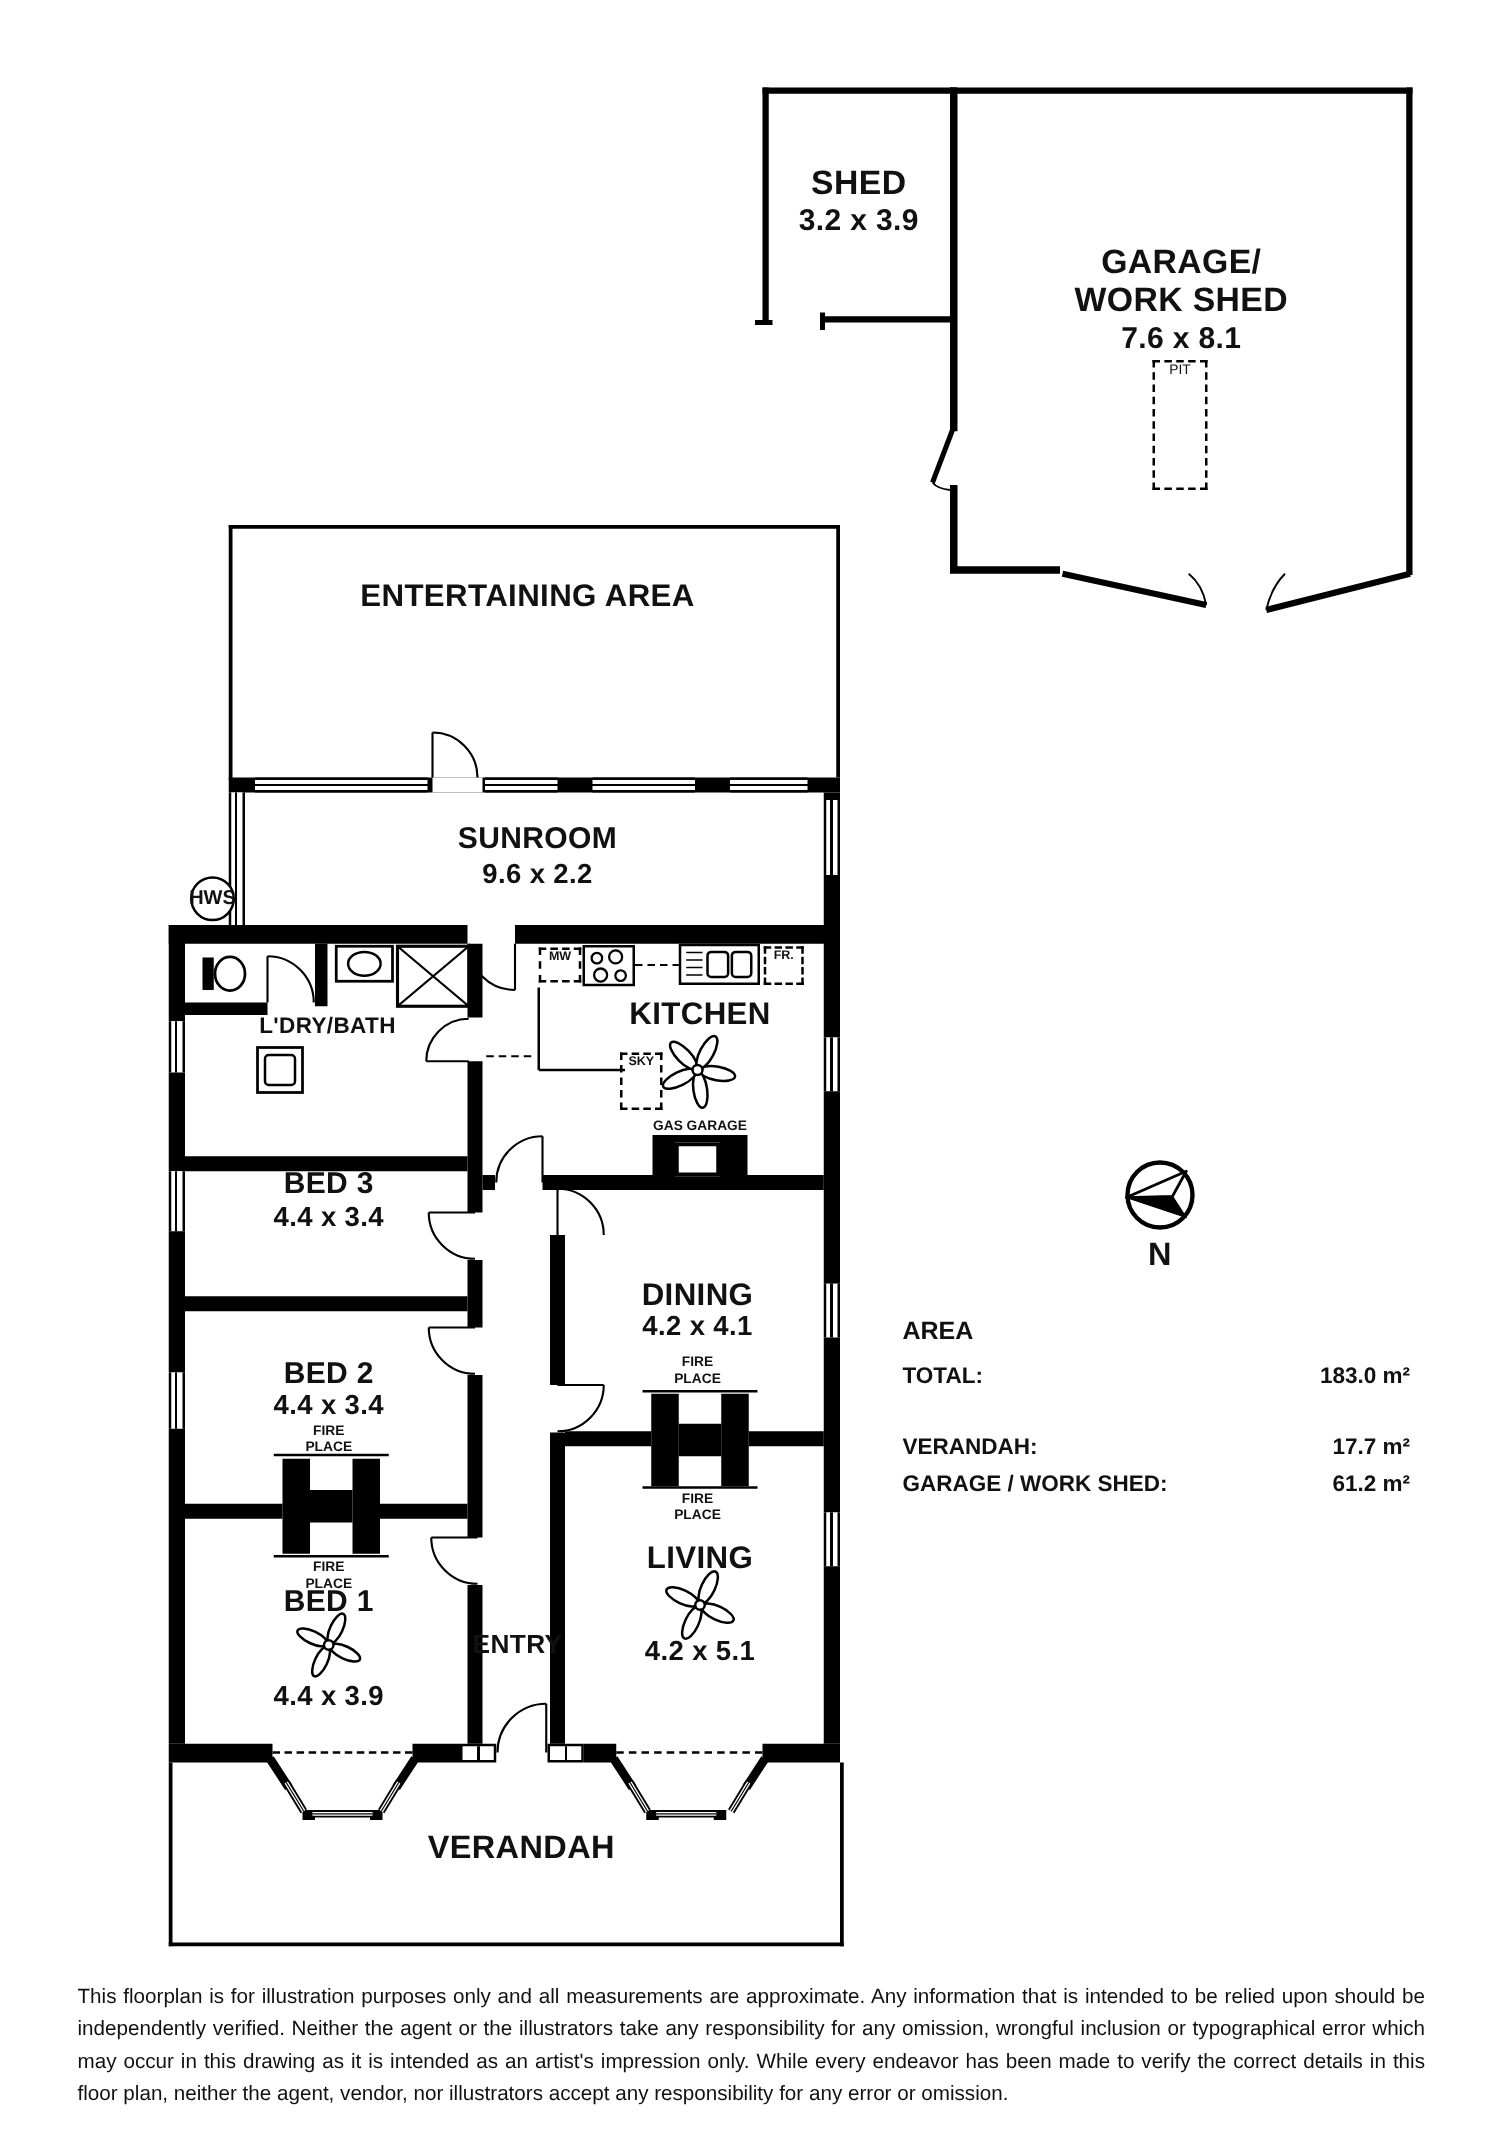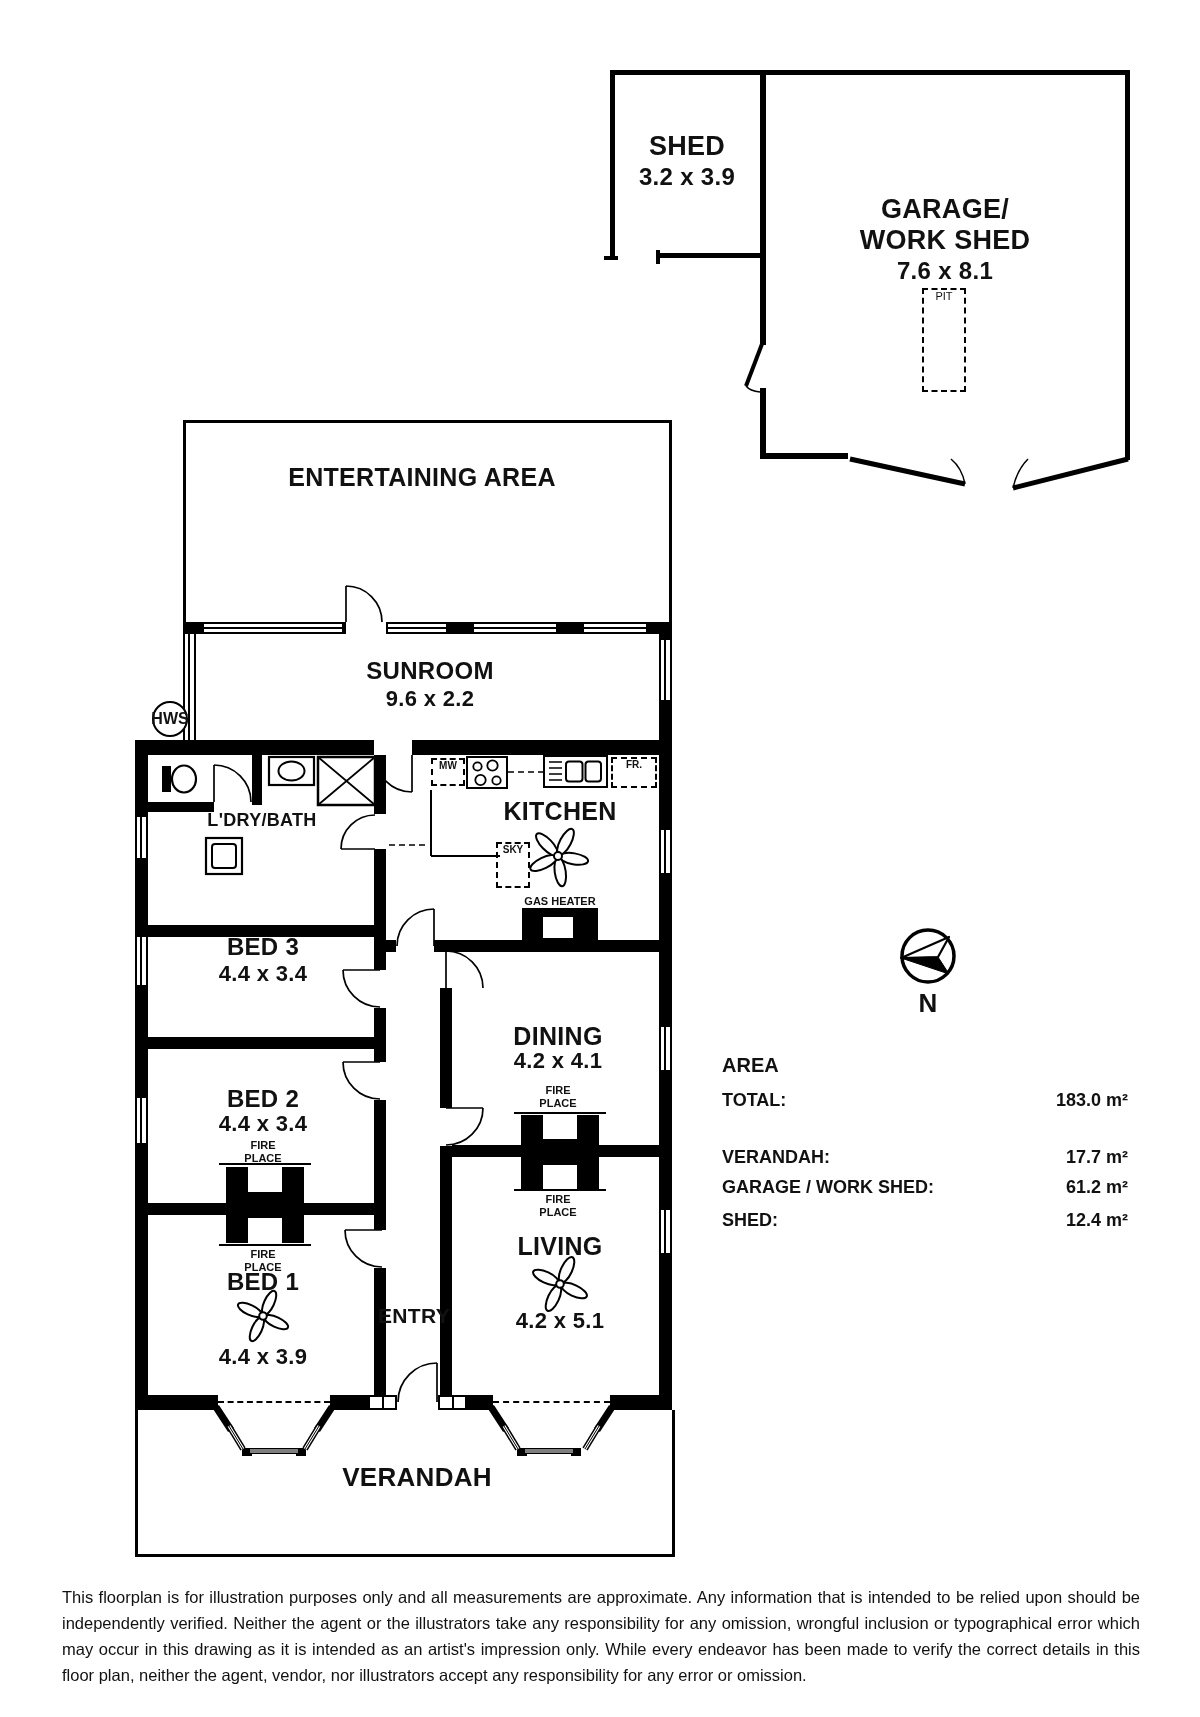--- a/index.html
+++ b/index.html
@@ -126,21 +126,21 @@
     <div class="blk" style="left:577px;top:1115px;width:22px;height:74px"></div>
     <div class="blk" style="left:543px;top:1139px;width:34px;height:26px"></div>
   </div>
 
   <div class="dash sm" style="left:922px;top:288px;width:44px;height:104px">
       <span>PIT</span>
     </div>
   <div class="dash sm" style="left:431px;top:758px;width:34px;height:28px;font-size:10px;font-weight:700">
       <span>MW</span>
     </div>
-  <div class="dash sm" style="left:611px;top:757px;width:46px;height:31px;font-size:10px;font-weight:700">
+  <div class="dash sm" style="left:611px;top:757px;width:32px;height:31px;font-size:10px;font-weight:700">
       <span>FR.</span>
     </div>
   <div class="dash sm" style="left:496px;top:842px;width:34px;height:46px;font-size:10px;font-weight:700">
       <span>SKY</span>
     </div>
 
   <div class="circle" style="left:152px;top:701px;width:36px;height:36px;font-size:16px;border-width:2.5px">
     <span>HWS</span>
   </div>
 
@@ -308,21 +308,21 @@
   <div class="lbl" style="left:945px;top:194px;font-size:27px">GARAGE/</div>
   <div class="lbl" style="left:945px;top:225px;font-size:27px">WORK SHED</div>
   <div class="lbl" style="left:945px;top:257px;font-size:24px">7.6 x 8.1</div>
 
   <div class="lbl" style="left:422px;top:463px;font-size:25px">ENTERTAINING AREA</div>
   <div class="lbl" style="left:430px;top:657px;font-size:24px">SUNROOM</div>
   <div class="lbl" style="left:430px;top:686px;font-size:22px">9.6 x 2.2</div>
 
   <div class="lbl" style="left:262px;top:810px;font-size:18px">L'DRY/BATH</div>
   <div class="lbl" style="left:560px;top:797px;font-size:25px">KITCHEN</div>
-  <div class="lbl sm" style="left:560px;top:895px">GAS HEATER</div>
+  <div class="lbl sm" style="left:560px;top:895px">GAS GARAGE</div>
 
   <div class="lbl" style="left:263px;top:933px;font-size:24px">BED 3</div>
   <div class="lbl" style="left:263px;top:961px;font-size:22px">4.4 x 3.4</div>
 
   <div class="lbl" style="left:558px;top:1022px;font-size:25px">DINING</div>
   <div class="lbl" style="left:558px;top:1048px;font-size:22px">4.2 x 4.1</div>
 
   <div class="lbl sm" style="left:558px;top:1084px">FIRE</div>
   <div class="lbl sm" style="left:558px;top:1097px">PLACE</div>
   <div class="lbl sm" style="left:558px;top:1193px">FIRE</div>
@@ -353,20 +353,16 @@
     <span class="val">183.0 m²</span>
   </div>
   <div class="arearow" style="top:1147px">
     <span>VERANDAH:</span>
     <span class="val">17.7 m²</span>
   </div>
   <div class="arearow" style="top:1177px">
     <span>GARAGE / WORK SHED:</span>
     <span class="val">61.2 m²</span>
   </div>
-  <div class="arearow" style="top:1210px">
-    <span>SHED:</span>
-    <span class="val">12.4 m²</span>
-  </div>
 
   <div id="disclaimer">This floorplan is for illustration purposes only and all measurements are approximate. Any information that is intended to be relied upon should be independently verified. Neither the agent or the illustrators take any responsibility for any omission, wrongful inclusion or typographical error which may occur in this drawing as it is intended as an artist's impression only. While every endeavor has been made to verify the correct details in this floor plan, neither the agent, vendor, nor illustrators accept any responsibility for any error or omission.</div>
 
 </div>
 
 </body></html>

